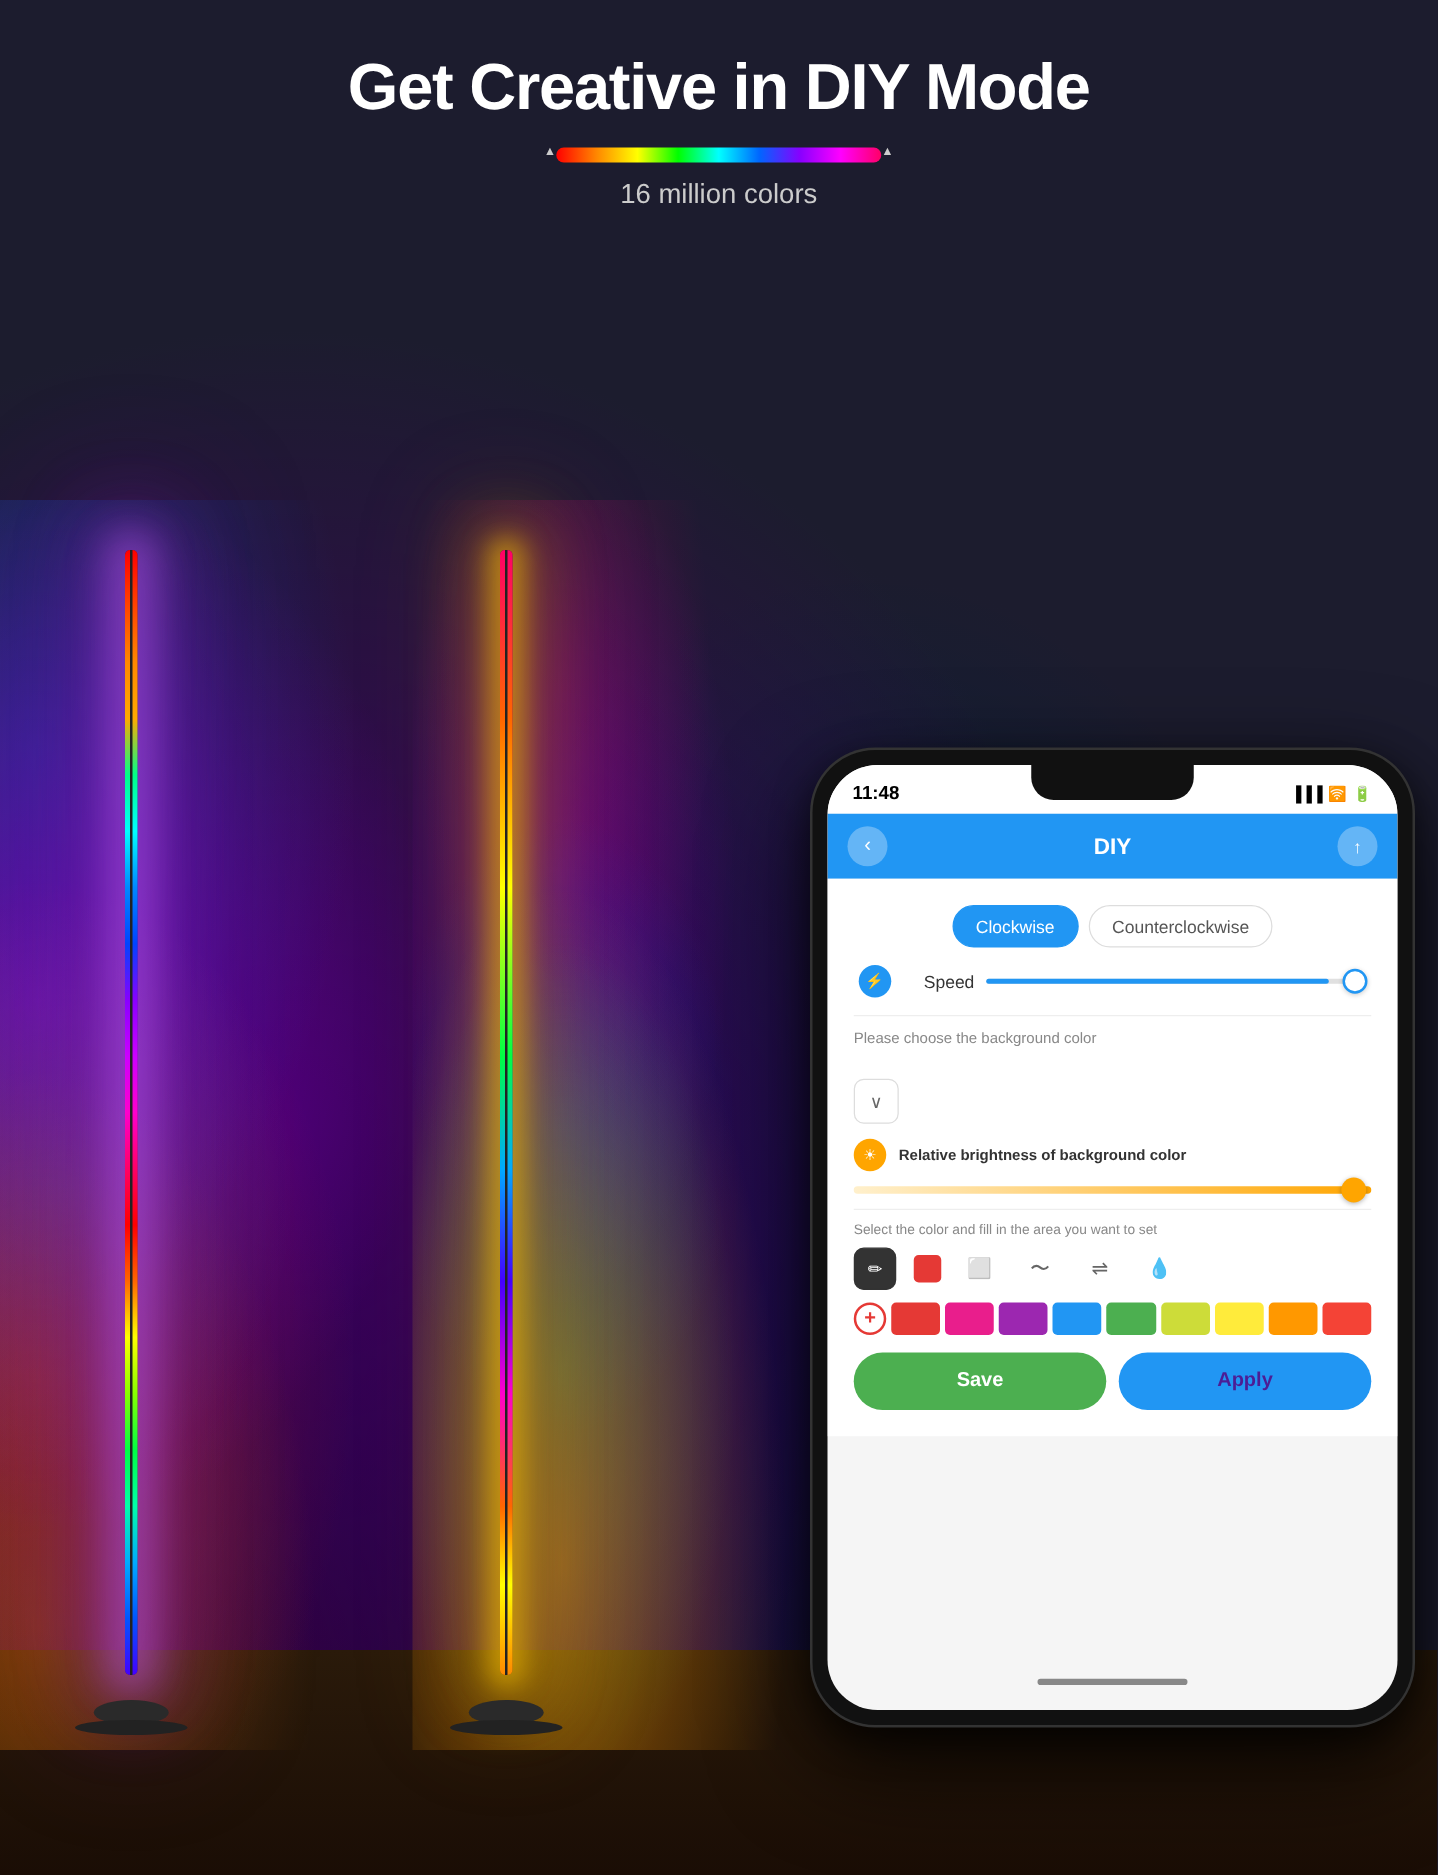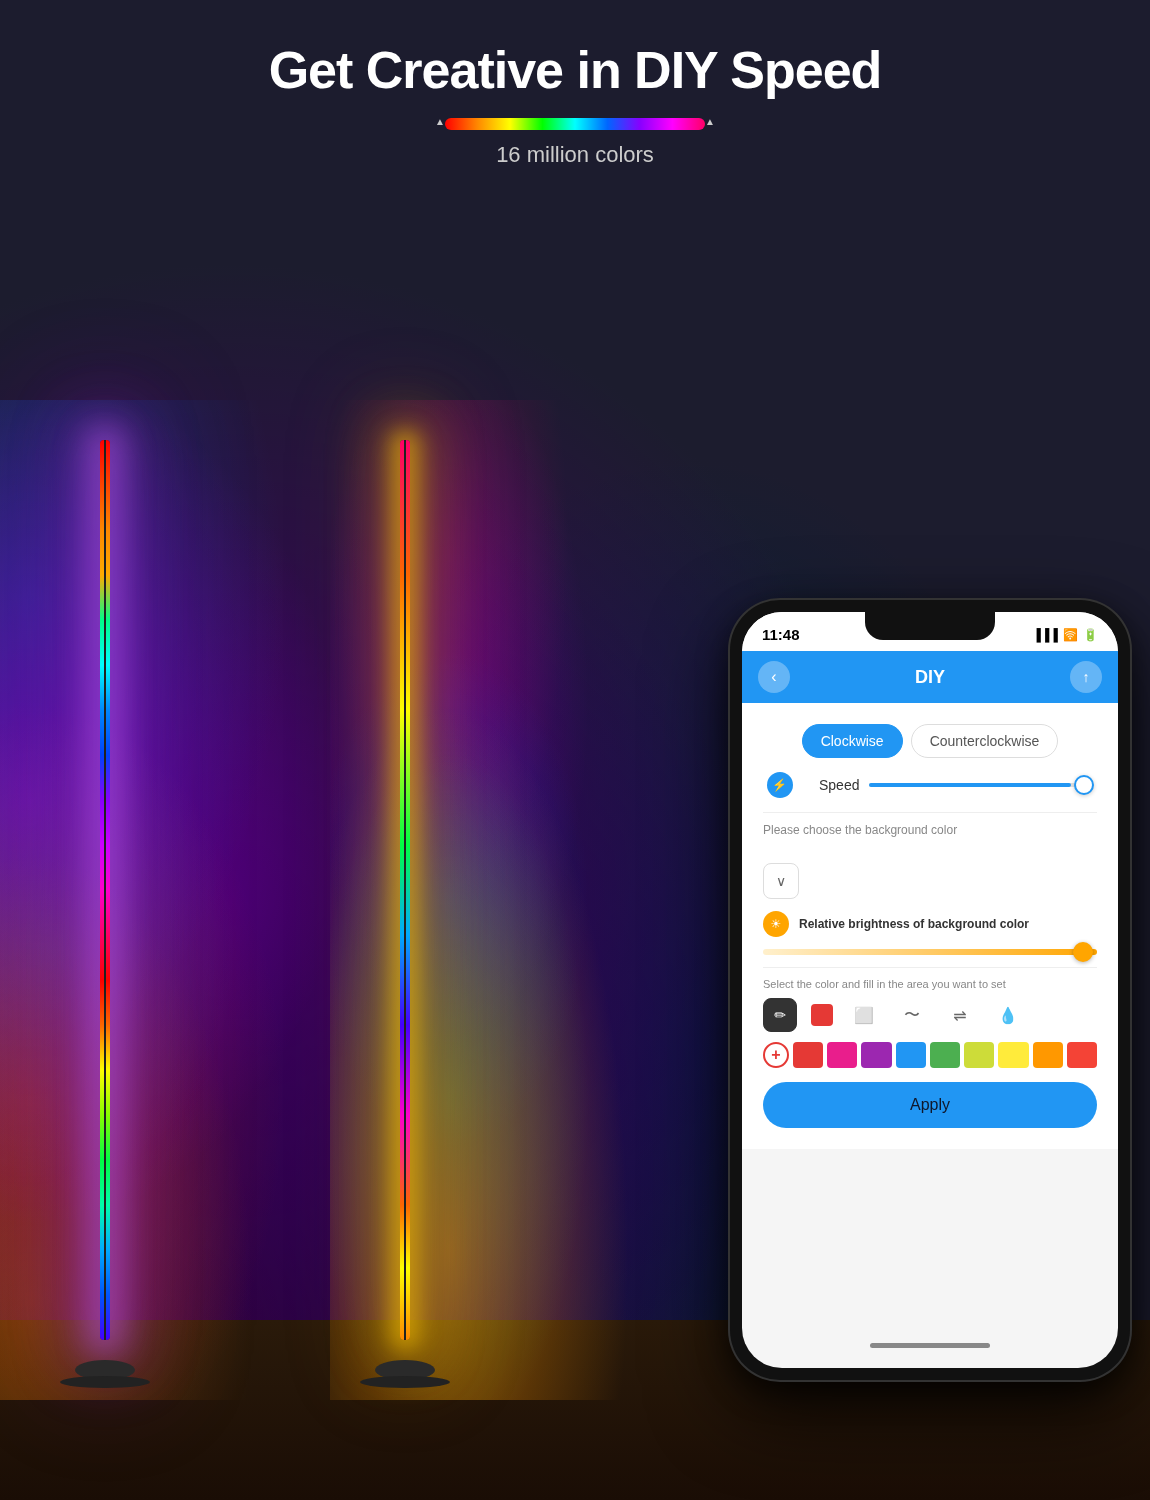--- a/index.html
+++ b/index.html
@@ -247,21 +247,21 @@
       height: 12px;
       background: #222;
       border-radius: 50%;
     }
 
     
     .phone-container {
       position: absolute;
       right: 20px;
       bottom: 120px;
-      width: 400px;
+      width: 480px;
       height: 780px;
       z-index: 20;
     }
 
     .phone-body {
       width: 100%;
       height: 100%;
       background: #111;
       border-radius: 50px;
       padding: 12px;
@@ -605,25 +605,25 @@
       border-radius: 30px;
       font-size: 16px;
       font-weight: 600;
       cursor: pointer;
     }
 
     .btn-apply {
       flex: 1;
       padding: 14px;
       background: #2196F3;
-      color: #0f172a;
+      color: #4c1d95;
       border: none;
       border-radius: 30px;
       font-size: 16px;
-      font-weight: 400;
+      font-weight: 700;
       cursor: pointer;
     }
 
     
     .phone-bottom-bar {
       position: absolute;
       bottom: 20px;
       left: 50%;
       transform: translateX(-50%);
       width: 120px;
@@ -632,21 +632,21 @@
       border-radius: 3px;
     }
   </style>
 </head>
 <body>
 
 <div class="bg-scene"></div>
 <div class="floor"></div>
 
 <div class="header">
-  <h1 class="main-title">Get Creative in DIY Speed</h1>
+  <h1 class="main-title">Get Creative in DIY Mode</h1>
   <div class="color-bar-wrapper">
     <div class="color-bar"></div>
     <div class="million-colors">16 million colors</div>
   </div>
 </div>
 
 <div class="glow-left"></div>
 
 <div class="lamp-left">
   <div class="light-strip"></div>
@@ -749,20 +749,21 @@
           <div class="palette-color" style="background:#9c27b0;"></div>
           <div class="palette-color" style="background:#2196f3;"></div>
           <div class="palette-color" style="background:#4caf50;"></div>
           <div class="palette-color" style="background:#cddc39;"></div>
           <div class="palette-color" style="background:#ffeb3b;"></div>
           <div class="palette-color" style="background:#ff9800;"></div>
           <div class="palette-color" style="background:#f44336;"></div>
         </div>
 
         <div class="bottom-buttons">
+          <button class="btn-save">Save</button>
           <button class="btn-apply">Apply</button>
         </div>
 
       </div>
 
       <div class="phone-bottom-bar"></div>
     </div>
 
   </div>
 </div>

